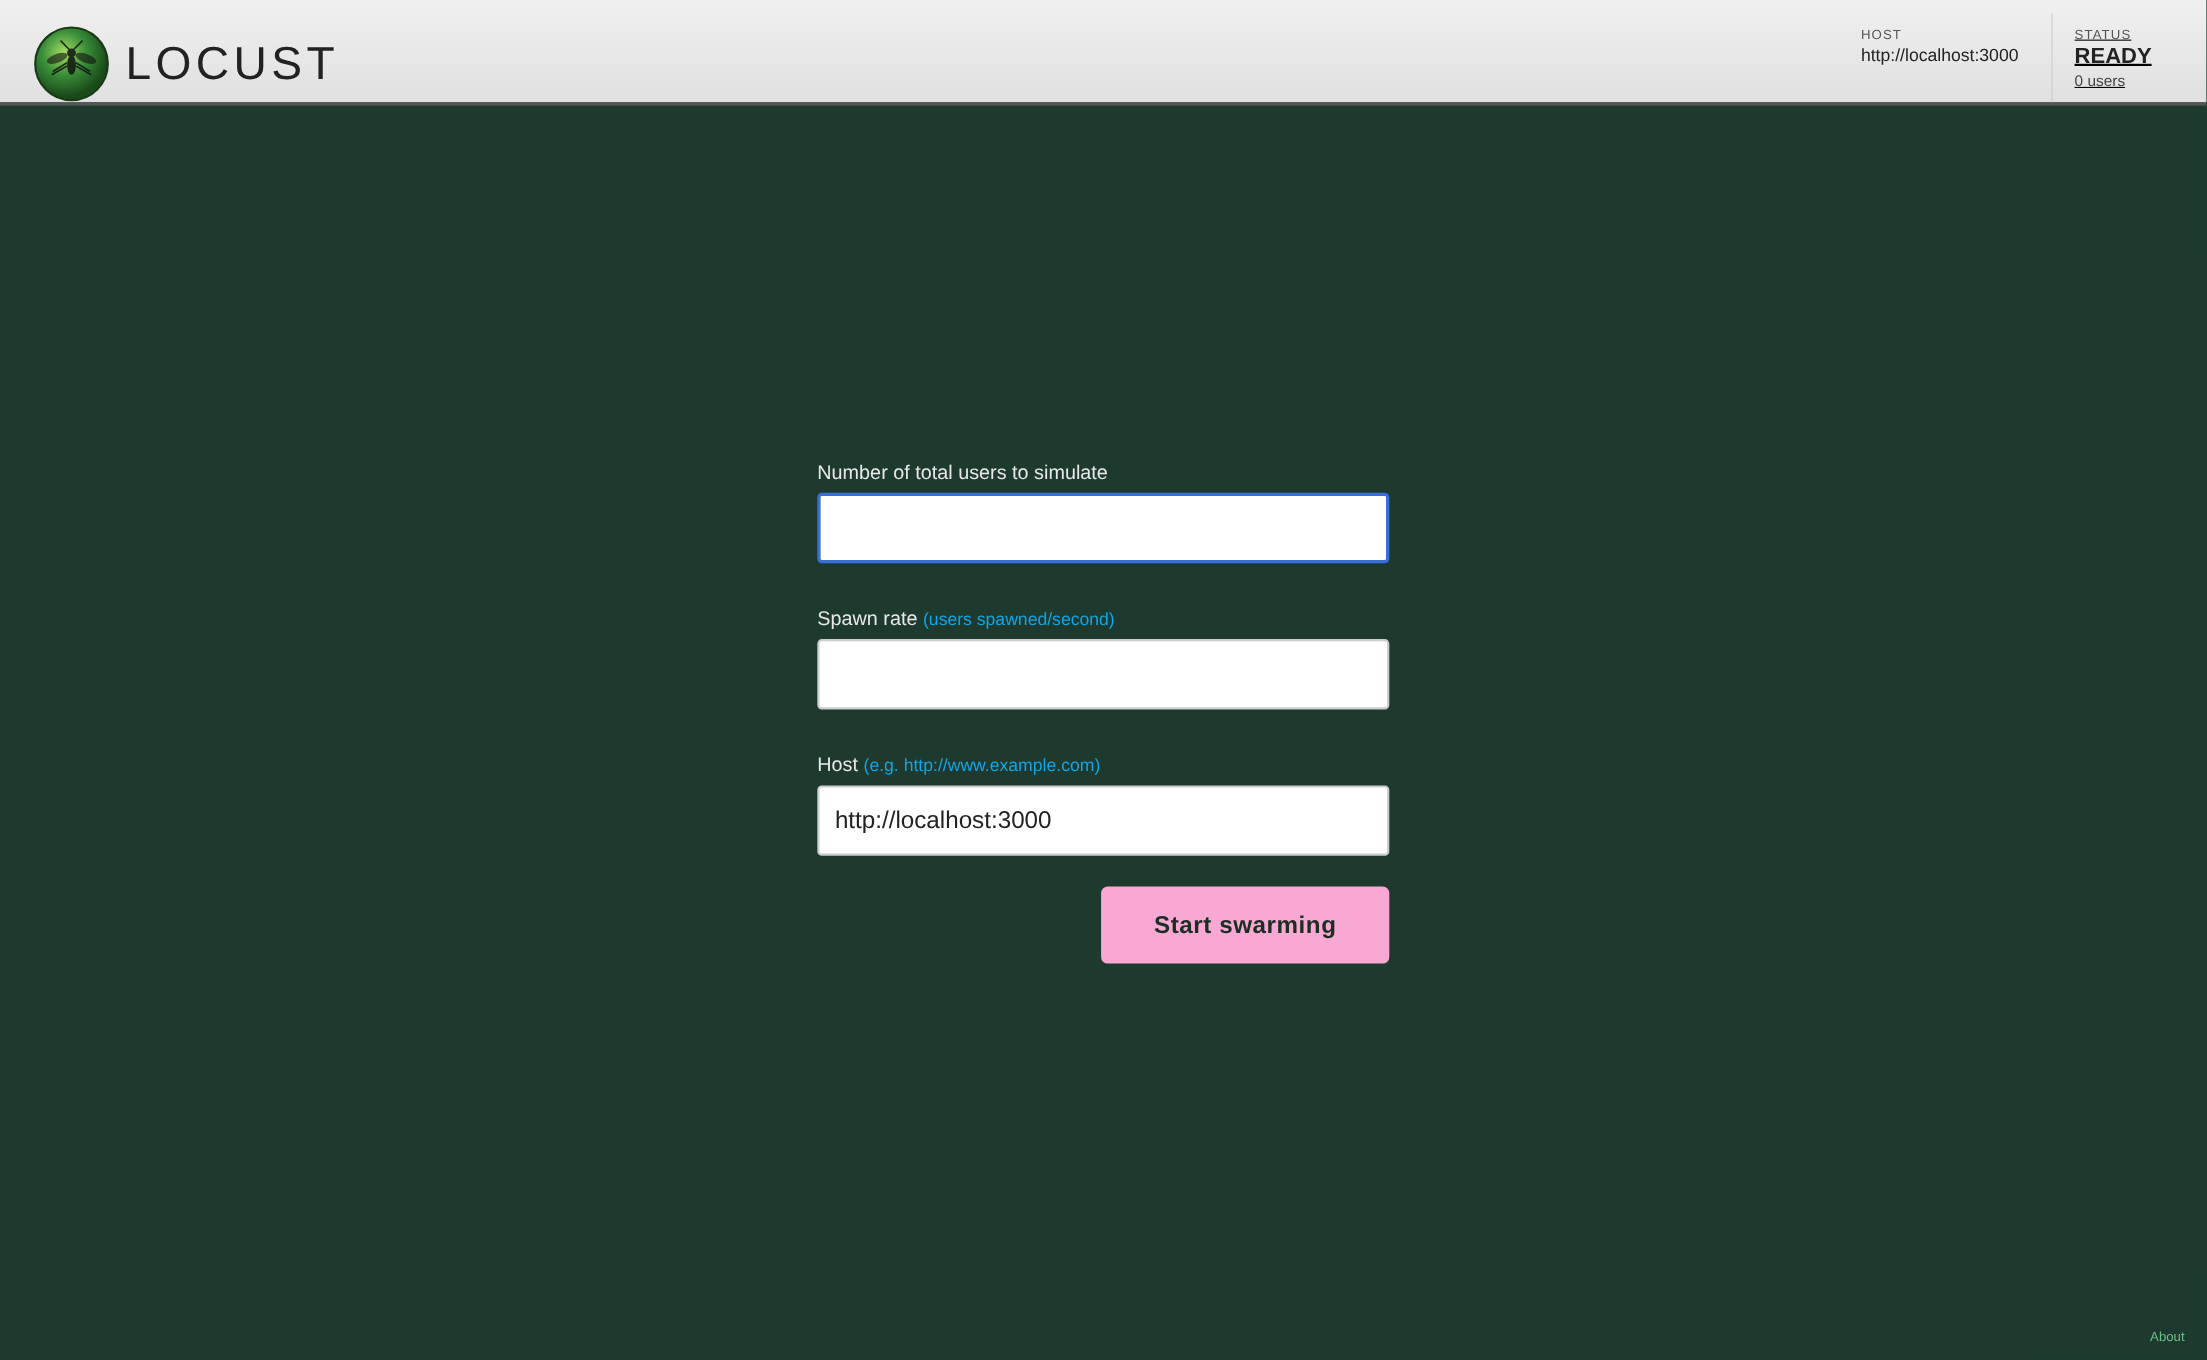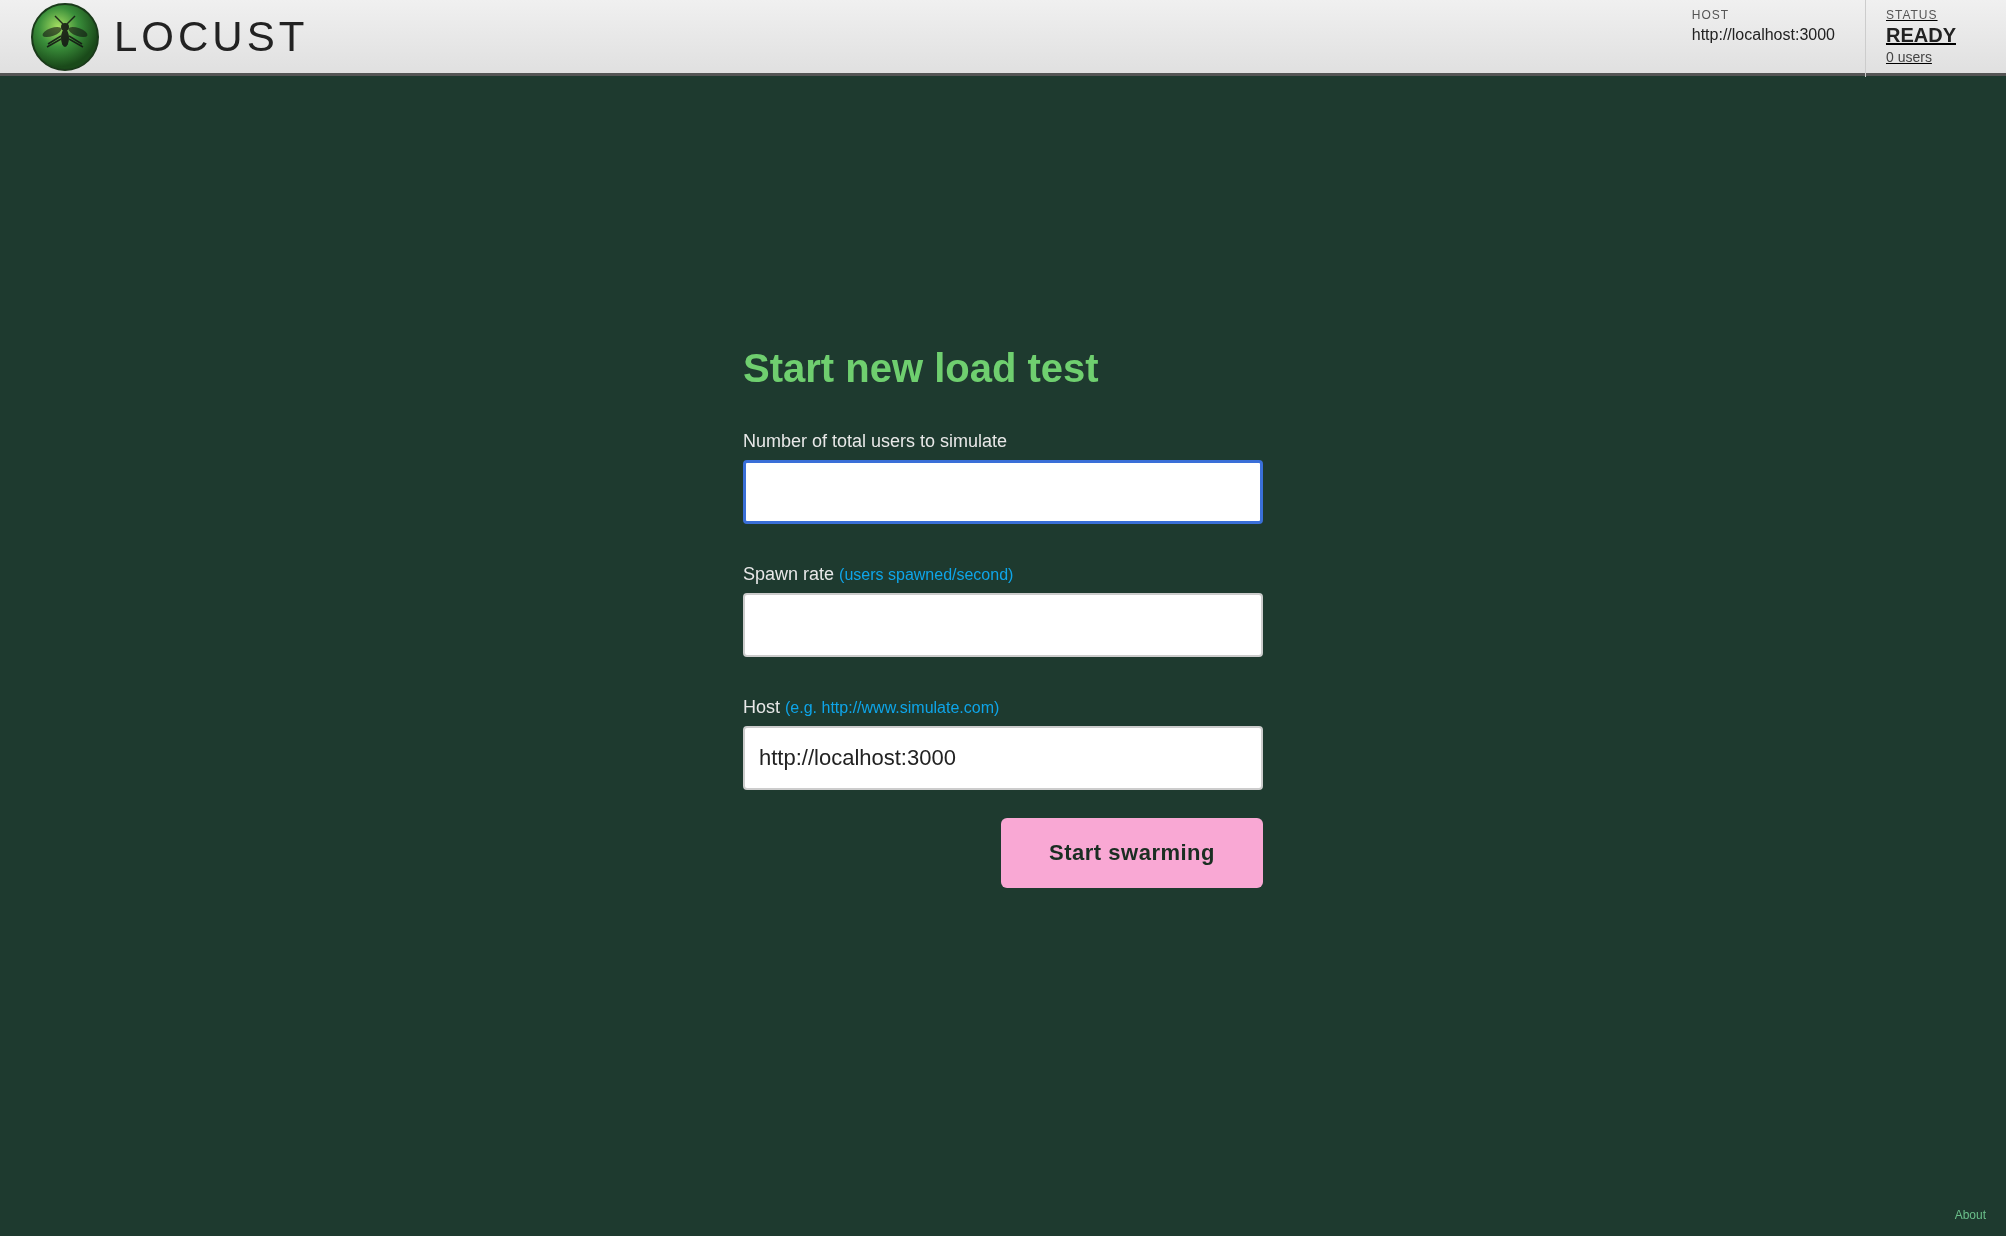--- a/index.html
+++ b/index.html
@@ -14,24 +14,24 @@
       min-height: 100vh;
       display: flex;
       flex-direction: column;
     }
 
     
     .header {
       background: linear-gradient(to bottom, #f0f0f0, #e0e0e0);
       border-bottom: 3px solid #555;
       display: flex;
-      align-items: center;
+      align-items: flex-end;
       justify-content: space-between;
       padding: 0 30px;
-      height: 76px;
+      height: 96px;
       gap: 15px;
     }
 
     .logo-area {
       display: flex;
       align-items: center;
       gap: 14px;
     }
 
     .logo-icon {
@@ -234,41 +234,40 @@
     <div class="header-status">
       <span class="header-status-label">STATUS</span>
       <span class="header-status-value">READY</span>
       <span class="header-status-users">0 users</span>
     </div>
   </div>
 </header>
 
 <main class="main">
   <div class="form-container">
-    <h1 class="form-title">Start new load test</h1>
 
     <form>
 
       <div class="form-group">
         <label class="form-label">Number of total users to simulate</label>
         <input type="number" class="form-input active-border" value="" style="">
       </div>
 
       <div class="form-group">
         <label class="form-label">
           <span>Spawn rate</span>
           <span class="form-label-hint">(users spawned/second)</span>
         </label>
         <input type="number" class="form-input" value="" style="">
       </div>
 
       <div class="form-group">
         <label class="form-label">
           <span>Host</span>
-          <span class="form-label-hint">(e.g. http://www.simulate.com)</span>
+          <span class="form-label-hint">(e.g. http://www.example.com)</span>
         </label>
         <input type="text" class="form-input" value="http://localhost:3000" style="">
       </div>
 
       <button type="submit" class="start-button">Start swarming</button>
     </form>
   </div>
 </main>
 
 <footer class="footer">

